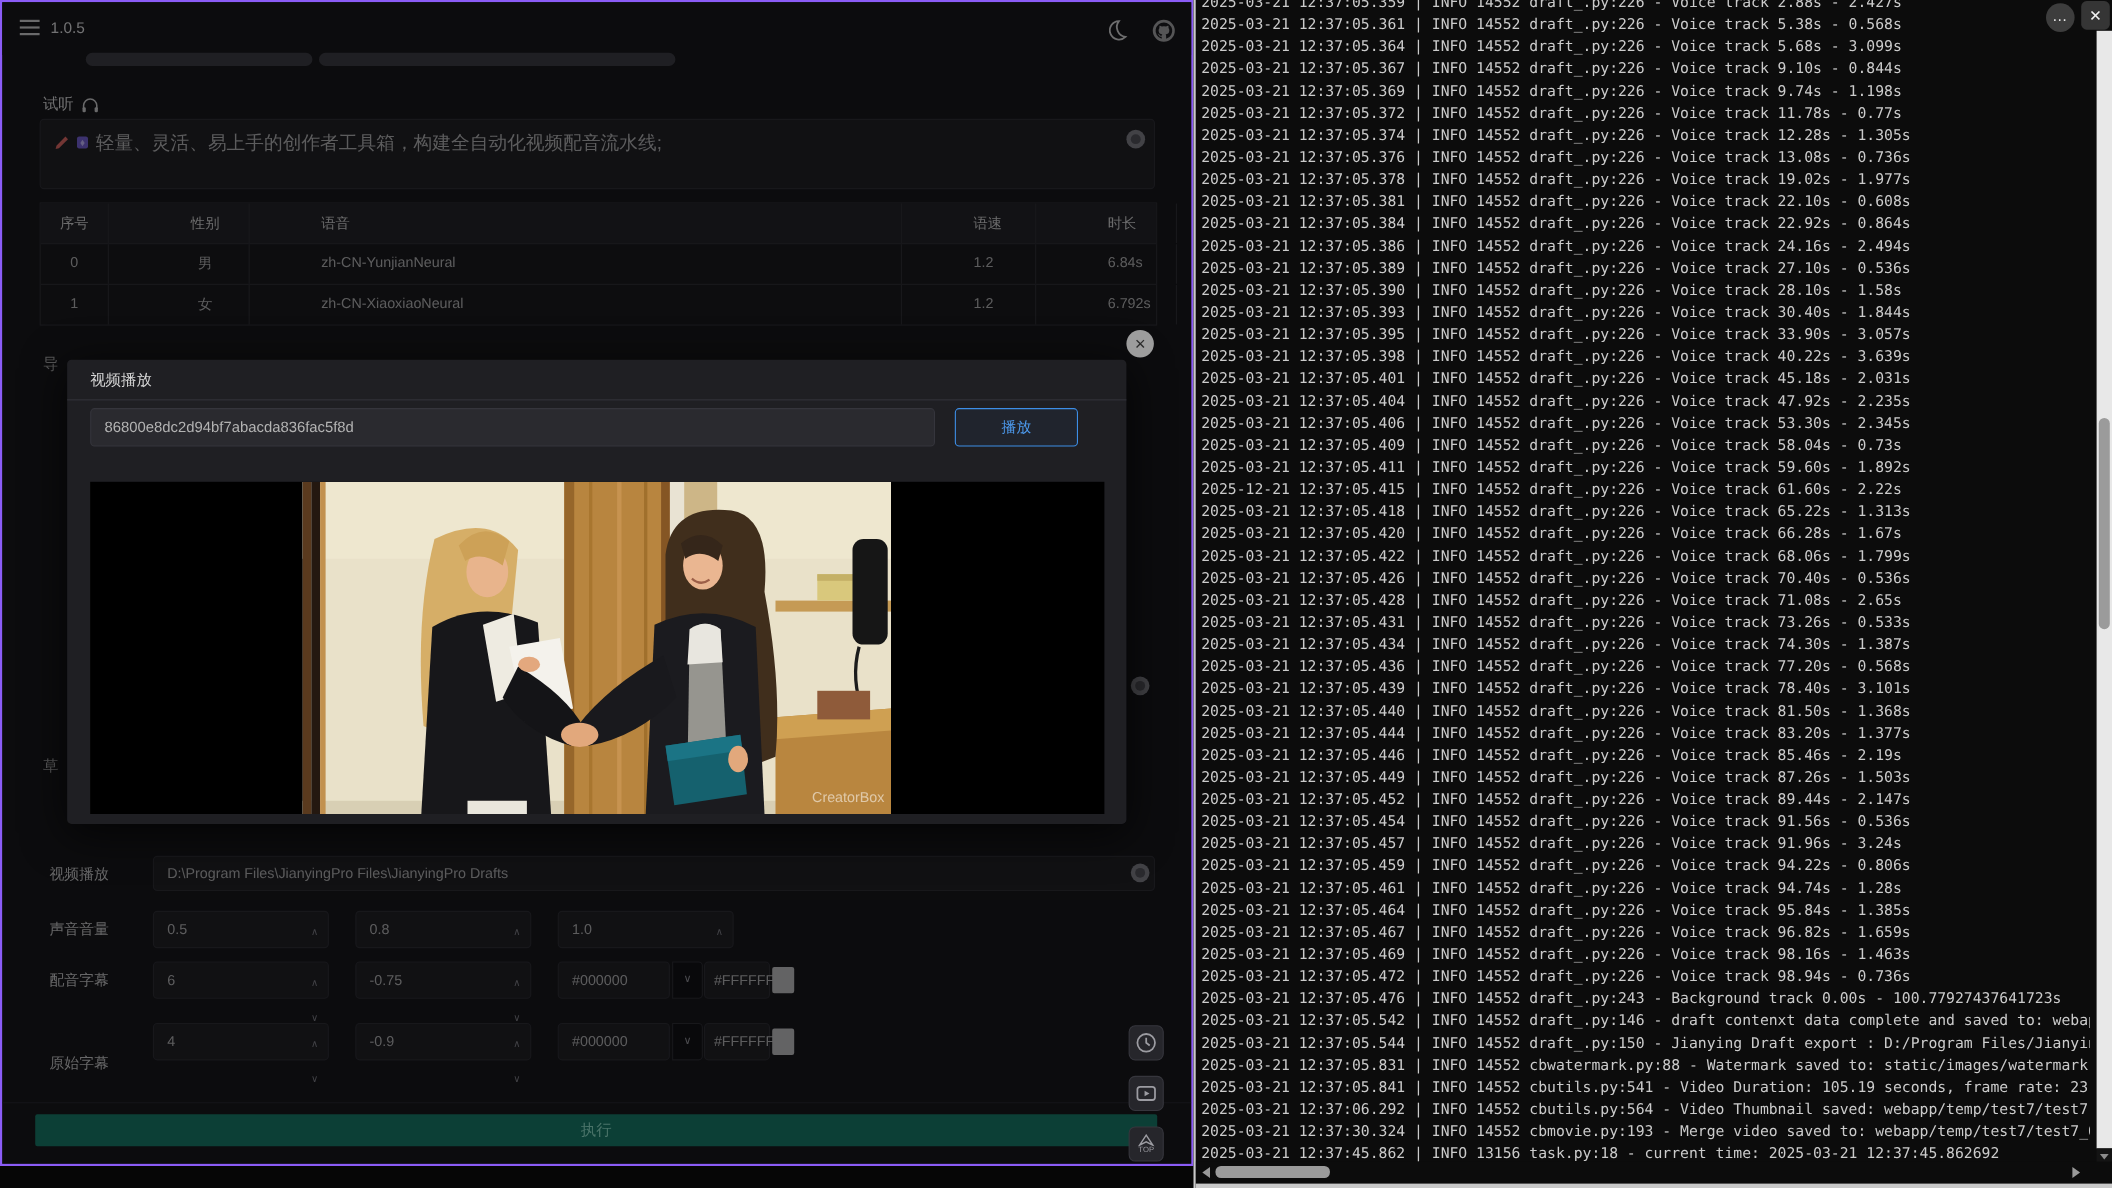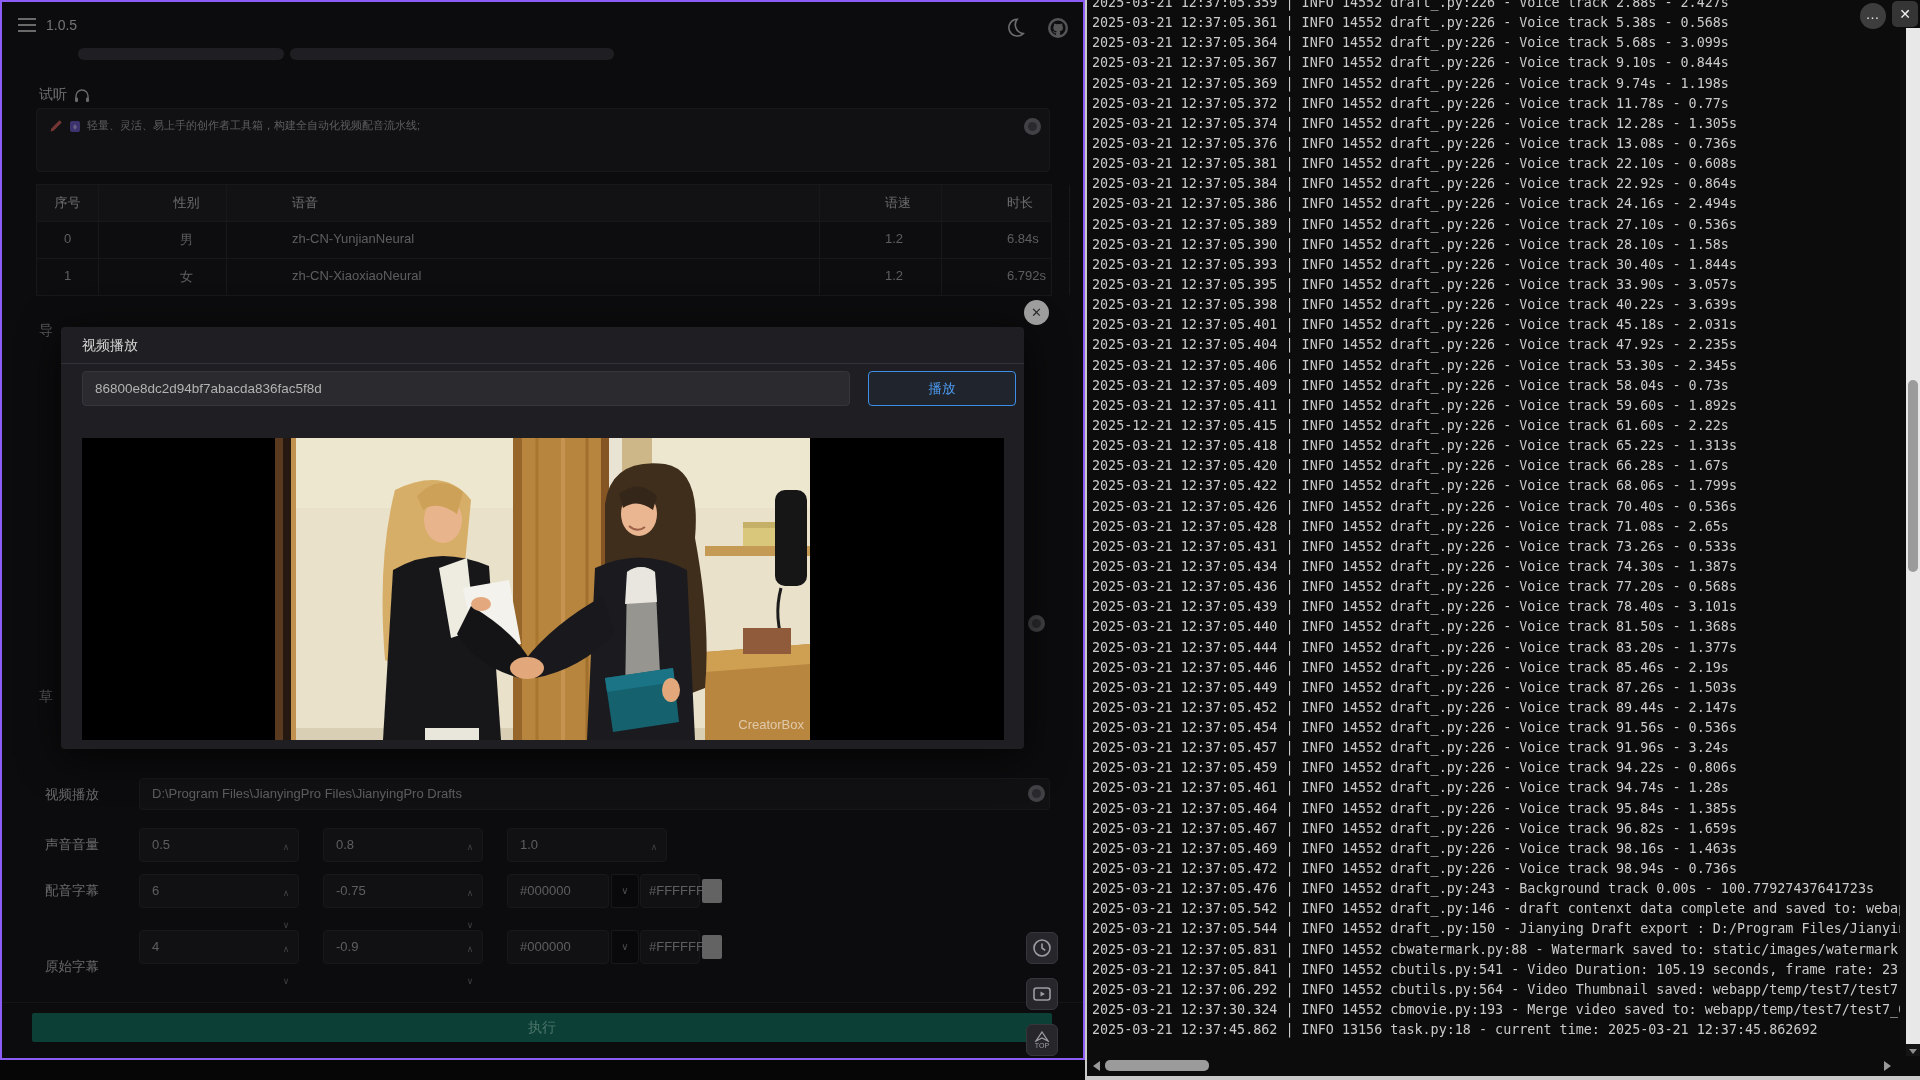--- a/index.html
+++ b/index.html
@@ -15,21 +15,21 @@
   .hdr-icon{position:absolute;top:14px;width:24px;height:24px;color:#c8c8c8;}
   .icon-moon{left:1000px;}
   .icon-github{left:1044px;}
   .pill{position:absolute;top:46px;height:12px;background:#36363b;border-radius:6px;}
   .pill1{left:76px;width:206px;}
   .pill2{left:288px;width:324px;}
   .section-label{position:absolute;font-size:14px;color:#cfcfcf;}
   .audition-wrap{position:absolute;left:37px;top:84px;color:#cfcfcf;font-size:14px;display:flex;gap:7px;align-items:center;}
   .main-textarea{position:absolute;left:34px;top:106px;width:1014px;height:64px;background:#1b1b1e;
                  border:1px solid #28282d;border-radius:4px;box-sizing:border-box;}
-  .ta-row{position:absolute;left:12px;top:9px;display:flex;align-items:flex-end;gap:6px;font-size:11px;color:#a8a8a8;}
+  .ta-row{position:absolute;left:12px;top:9px;display:flex;align-items:center;gap:6px;font-size:17px;color:#a8a8a8;}
   .circle-icon{position:absolute;width:17px;height:17px;border-radius:50%;background:#77777d;}
   .circle-icon::after{content:"";position:absolute;left:4px;top:4px;width:9px;height:9px;border-radius:50%;background:#4a4a50;}
   
   .voice-table{position:absolute;left:34px;top:182px;width:1016px;background:#141416;
                border:1px solid #28282d;box-sizing:border-box;font-size:13px;color:#a9a9a9;}
   .vt-row{display:grid;grid-template-columns:62px 80px 545px 74px 80px 171px;border-bottom:1px solid #28282d;gap:48px;}
   .vt-row:last-child{border-bottom:none;}
   .vt-head{background:#1d1d20;color:#c4c4c4;}
   .vt-cell{padding:9px 0;border-right:1px solid #28282d;min-height:17px;}
   .vt-cell:last-child{border-right:none;}
@@ -56,21 +56,21 @@
   .dim-overlay{position:absolute;left:0;top:0;width:100%;height:100%;background:rgba(6,7,9,0.47);z-index:5;}
   
   .modal{position:absolute;left:59px;top:325px;width:963px;height:422px;background:#1f1f23;border-radius:4px;
          box-shadow:0 8px 40px rgba(0,0,0,.7);z-index:10;}
   .modal-title{position:absolute;left:21px;top:10px;font-size:14px;color:#d6d6d6;}
   .modal-divider{position:absolute;left:0;top:36px;width:100%;height:1px;background:#32323a;}
   .modal-close{position:absolute;left:963px;top:-27px;width:25px;height:25px;border-radius:50%;background:#9d9d9d;
                z-index:11;cursor:pointer;color:#2c2c2c;font-size:13px;font-weight:bold;text-align:center;line-height:25px;}
   .modal-input{position:absolute;left:21px;top:44px;width:768px;height:35px;background:#2a2a2f;border:1px solid #35353c;
                border-radius:4px;box-sizing:border-box;color:#b3b3b3;font-size:13.5px;line-height:33px;padding-left:12px;}
-  .play-btn{position:absolute;left:807px;top:44px;width:148px;height:35px;border:1px solid #3d8ee6;border-radius:4px;
+  .play-btn{position:absolute;left:807px;top:44px;width:112px;height:35px;border:1px solid #3d8ee6;border-radius:4px;
             box-sizing:border-box;color:#4d9bef;font-size:13.5px;text-align:center;line-height:33px;
             background:rgba(61,142,230,0.05);cursor:pointer;}
   .video-area{position:absolute;left:21px;top:111px;width:922px;height:302px;background:#000;overflow:hidden;}
   .video-frame{position:absolute;left:193px;top:0;width:535px;height:302px;}
   .watermark{position:absolute;right:200px;bottom:8px;color:rgba(255,255,255,0.55);font-size:13px;z-index:2;}
   
   .float-btn{position:absolute;left:1024px;width:32px;height:32px;background:#26262b;border:1px solid #36363d;
              border-radius:6px;box-sizing:border-box;z-index:12;color:#9c9ca2;display:flex;flex-direction:column;
              align-items:center;justify-content:center;cursor:pointer;}
   
@@ -347,20 +347,21 @@
   <div class="console-window">
     <div class="console-lines" id="console-lines">
         <div class="log-line">2025-03-21 12:37:05.359 | INFO 14552 draft_.py:226 - Voice track 2.88s - 2.427s</div>
         <div class="log-line">2025-03-21 12:37:05.361 | INFO 14552 draft_.py:226 - Voice track 5.38s - 0.568s</div>
         <div class="log-line">2025-03-21 12:37:05.364 | INFO 14552 draft_.py:226 - Voice track 5.68s - 3.099s</div>
         <div class="log-line">2025-03-21 12:37:05.367 | INFO 14552 draft_.py:226 - Voice track 9.10s - 0.844s</div>
         <div class="log-line">2025-03-21 12:37:05.369 | INFO 14552 draft_.py:226 - Voice track 9.74s - 1.198s</div>
         <div class="log-line">2025-03-21 12:37:05.372 | INFO 14552 draft_.py:226 - Voice track 11.78s - 0.77s</div>
         <div class="log-line">2025-03-21 12:37:05.374 | INFO 14552 draft_.py:226 - Voice track 12.28s - 1.305s</div>
         <div class="log-line">2025-03-21 12:37:05.376 | INFO 14552 draft_.py:226 - Voice track 13.08s - 0.736s</div>
+        <div class="log-line">2025-03-21 12:37:05.378 | INFO 14552 draft_.py:226 - Voice track 19.02s - 1.977s</div>
         <div class="log-line">2025-03-21 12:37:05.381 | INFO 14552 draft_.py:226 - Voice track 22.10s - 0.608s</div>
         <div class="log-line">2025-03-21 12:37:05.384 | INFO 14552 draft_.py:226 - Voice track 22.92s - 0.864s</div>
         <div class="log-line">2025-03-21 12:37:05.386 | INFO 14552 draft_.py:226 - Voice track 24.16s - 2.494s</div>
         <div class="log-line">2025-03-21 12:37:05.389 | INFO 14552 draft_.py:226 - Voice track 27.10s - 0.536s</div>
         <div class="log-line">2025-03-21 12:37:05.390 | INFO 14552 draft_.py:226 - Voice track 28.10s - 1.58s</div>
         <div class="log-line">2025-03-21 12:37:05.393 | INFO 14552 draft_.py:226 - Voice track 30.40s - 1.844s</div>
         <div class="log-line">2025-03-21 12:37:05.395 | INFO 14552 draft_.py:226 - Voice track 33.90s - 3.057s</div>
         <div class="log-line">2025-03-21 12:37:05.398 | INFO 14552 draft_.py:226 - Voice track 40.22s - 3.639s</div>
         <div class="log-line">2025-03-21 12:37:05.401 | INFO 14552 draft_.py:226 - Voice track 45.18s - 2.031s</div>
         <div class="log-line">2025-03-21 12:37:05.404 | INFO 14552 draft_.py:226 - Voice track 47.92s - 2.235s</div>

